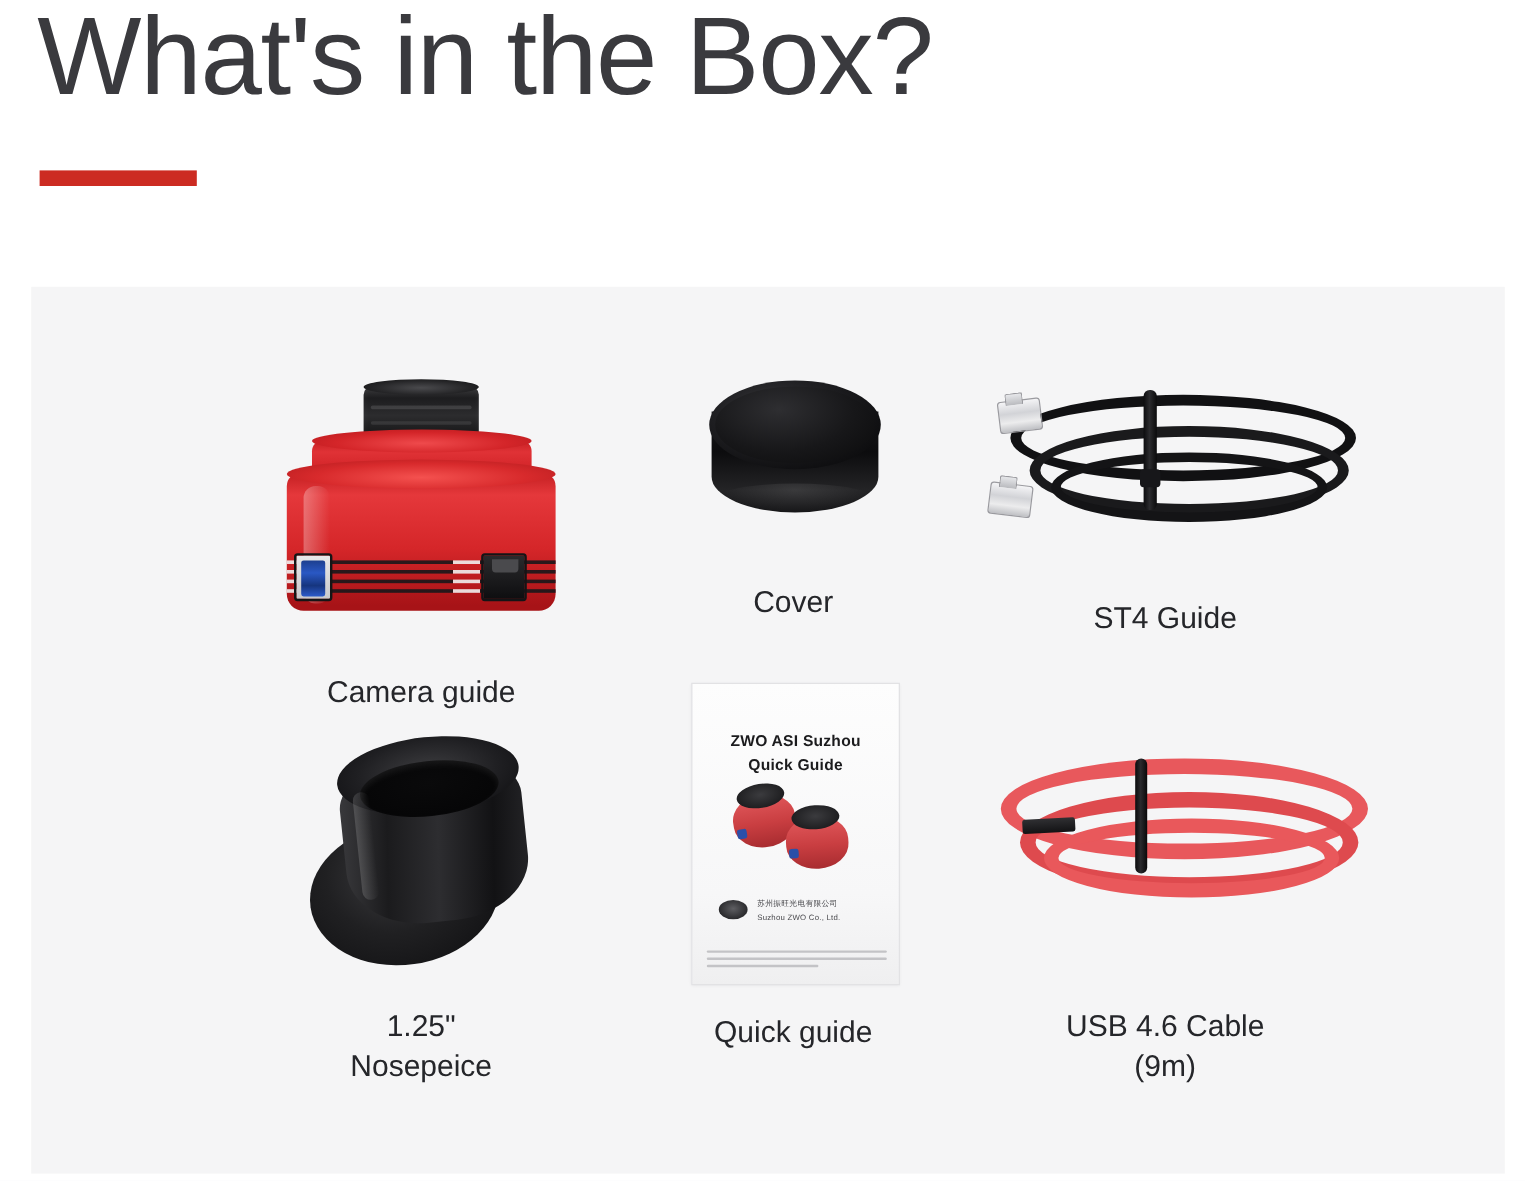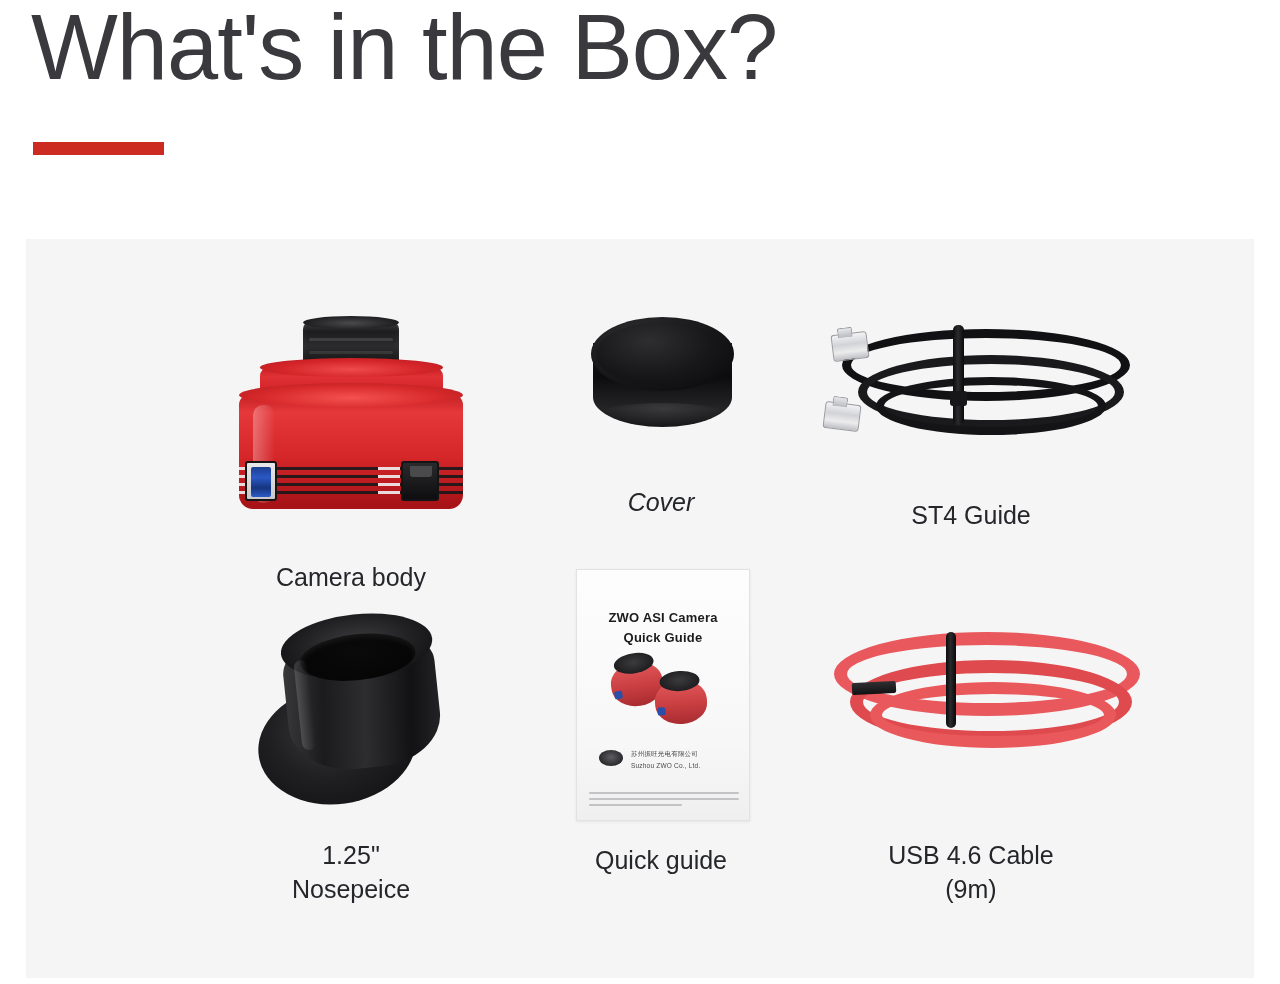--- a/index.html
+++ b/index.html
@@ -78,21 +78,21 @@
 
   
   .item-camera-body { left: 170px; top: 70px;  width: 310px; }
   .item-cover       { left: 505px; top: 72px;  width: 260px; }
   .item-st4-cable   { left: 790px; top: 80px;  width: 310px; }
   .item-nosepiece   { left: 170px; top: 385px; width: 310px; }
   .item-quick-guide { left: 505px; top: 330px; width: 260px; }
   .item-usb-cable   { left: 790px; top: 385px; width: 310px; }
 
   .item-camera-body .item-label { top: 252px; }
-  .item-cover       .item-label { top: 175px; font-style: italic; }
+  .item-cover       .item-label { top: 175px; }
   .item-st4-cable   .item-label { top: 180px; }
   .item-nosepiece   .item-label { top: 215px; }
   .item-quick-guide .item-label { top: 275px; }
   .item-usb-cable   .item-label { top: 215px; }
 
   
   .camera-art {
     position: absolute;
     left: 25px;
     top: 0;
@@ -449,21 +449,21 @@
               <i></i>
                 <i></i>
                 <i></i>
                 <i></i>
             </div>
             <div class="cam-usb-port"></div>
             <div class="cam-st4-port"></div>
           </div>
         </div>
       </div>
-      <div class="item-label">Camera body</div>
+      <div class="item-label">Camera guide</div>
     </div>
 
     <div class="box-item item-cover">
       <div class="item-figure">
         <div class="cover-art">
           <div class="cover-side"></div>
           <div class="cover-rim-light"></div>
           <div class="cover-top"></div>
         </div>
       </div>
@@ -497,21 +497,21 @@
       <div class="item-label">
         <span>1.25"</span><br>
         <span>Nosepeice</span>
       </div>
     </div>
 
     <div class="box-item item-quick-guide">
       <div class="item-figure">
         <div class="guide-art">
           <div class="guide-title">
-            <span>ZWO ASI Camera</span><br>
+            <span>ZWO ASI Suzhou</span><br>
             <span>Quick Guide</span>
           </div>
           <div class="guide-cams">
             <div class="guide-cam one"></div>
             <div class="guide-cam two"></div>
           </div>
           <div class="guide-logo-row">
             <div class="guide-logo-mark"></div>
             <div class="guide-logo-text">
               <span>苏州振旺光电有限公司</span><br>

